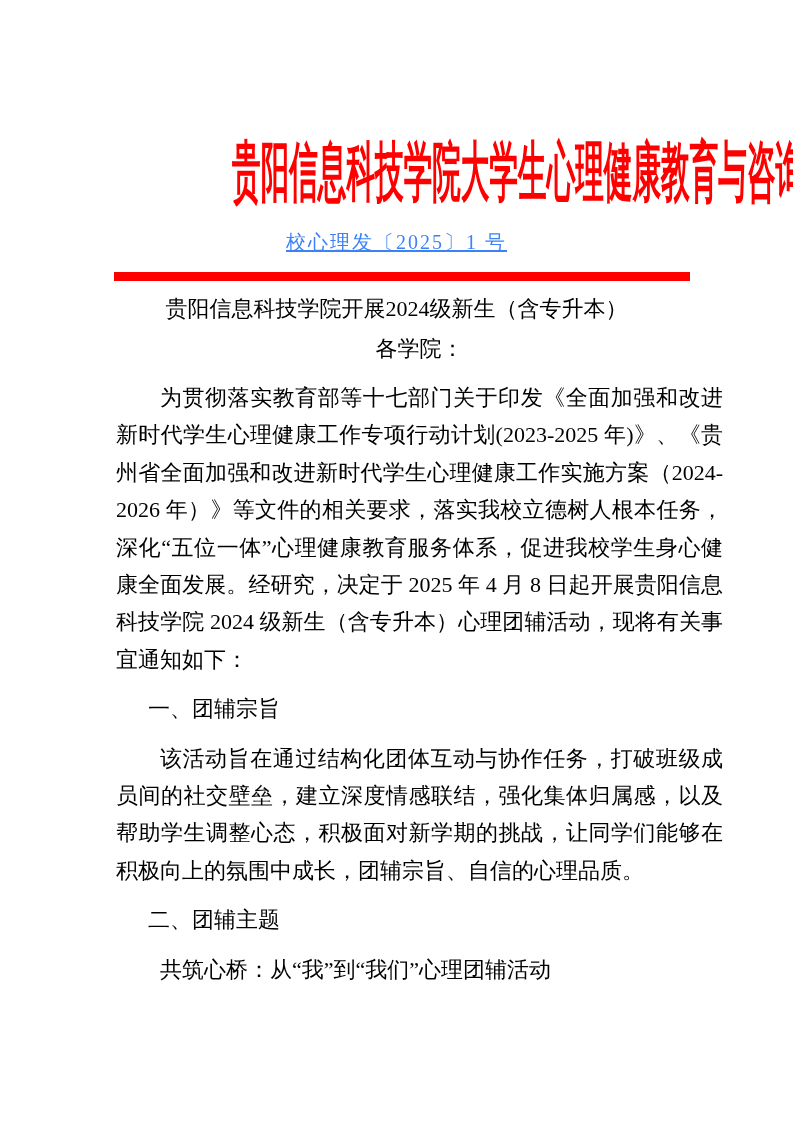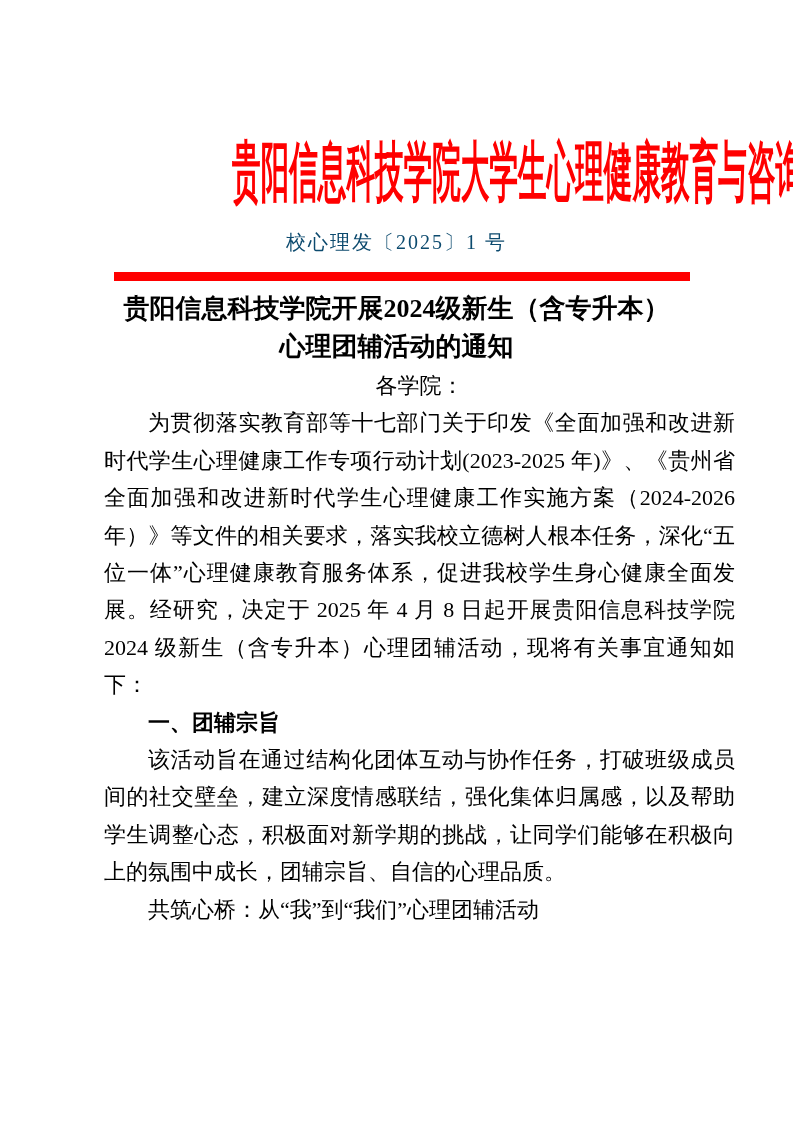--- a/index.html
+++ b/index.html
@@ -26,83 +26,84 @@
     transform: scaleX(0.44);
     transform-origin: center;
     font-family: "Liberation Serif", serif;
   }
   .doc-number {
     margin-top: 24px;
     text-align: center;
     font-size: 20px;
     line-height: 24px;
     letter-spacing: 2px;
-    color: #0c4a6e;
+    color: #3b82f6;
+    text-decoration: underline;
   }
   .red-rule {
     margin-top: 18px;
     margin-left: 114px;
     width: 576px;
     height: 9px;
     background: var(--accent, #ff0000);
   }
   .doc-title {
     margin: 9px 0 0 0;
     text-align: center;
-    font-size: 26px;
+    font-size: 22px;
     line-height: 37.5px;
-    font-weight: 700;
+    font-weight: 400;
     font-family: "Liberation Serif", serif;
   }
   .content {
     margin: 0 58px 0 104px;
     font-size: 22px;
     line-height: 37.4px;
   }
   .salutation {
     margin: 2px 0 0 0;
     text-align: center;
   }
   .para {
-    margin: 0;
+    margin: 12px;
     text-indent: 2em;
     text-align: justify;
     text-justify: inter-ideograph;
   }
   .section-heading {
     margin: 0;
     text-indent: 2em;
     font-size: 22px;
     line-height: 37.4px;
-    font-weight: 700;
+    font-weight: 400;
     font-family: "Liberation Sans", sans-serif;
   }
 </style>
 </head>
 <body>
 
 <div class="page">
 
   <div class="org-title">贵阳信息科技学院大学生心理健康教育与咨询中心</div>
 
   <div class="doc-number">校心理发〔2025〕1 号</div>
 
   <div class="red-rule"></div>
 
   <h1 class="doc-title">
     <span>贵阳信息科技学院开展2024级新生（含专升本）</span><br>
-    <span>心理团辅活动的通知</span>
   </h1>
 
   <div class="content">
     <p class="salutation">各学院：</p>
 
     <p class="para">为贯彻落实教育部等十七部门关于印发《全面加强和改进新时代学生心理健康工作专项行动计划(2023-2025 年)》、《贵州省全面加强和改进新时代学生心理健康工作实施方案（2024-2026 年）》等文件的相关要求，落实我校立德树人根本任务，深化“五位一体”心理健康教育服务体系，促进我校学生身心健康全面发展。经研究，决定于 2025 年 4 月 8 日起开展贵阳信息科技学院 2024 级新生（含专升本）心理团辅活动，现将有关事宜通知如下：</p>
 
     <h2 class="section-heading">一、团辅宗旨</h2>
 
     <p class="para">该活动旨在通过结构化团体互动与协作任务，打破班级成员间的社交壁垒，建立深度情感联结，强化集体归属感，以及帮助学生调整心态，积极面对新学期的挑战，让同学们能够在积极向上的氛围中成长，团辅宗旨、自信的心理品质。</p>
 
+    <h2 class="section-heading">二、团辅主题</h2>
 
     <p class="para">共筑心桥：从“我”到“我们”心理团辅活动</p>
   </div>
 
 </div>
 
 </body></html>

